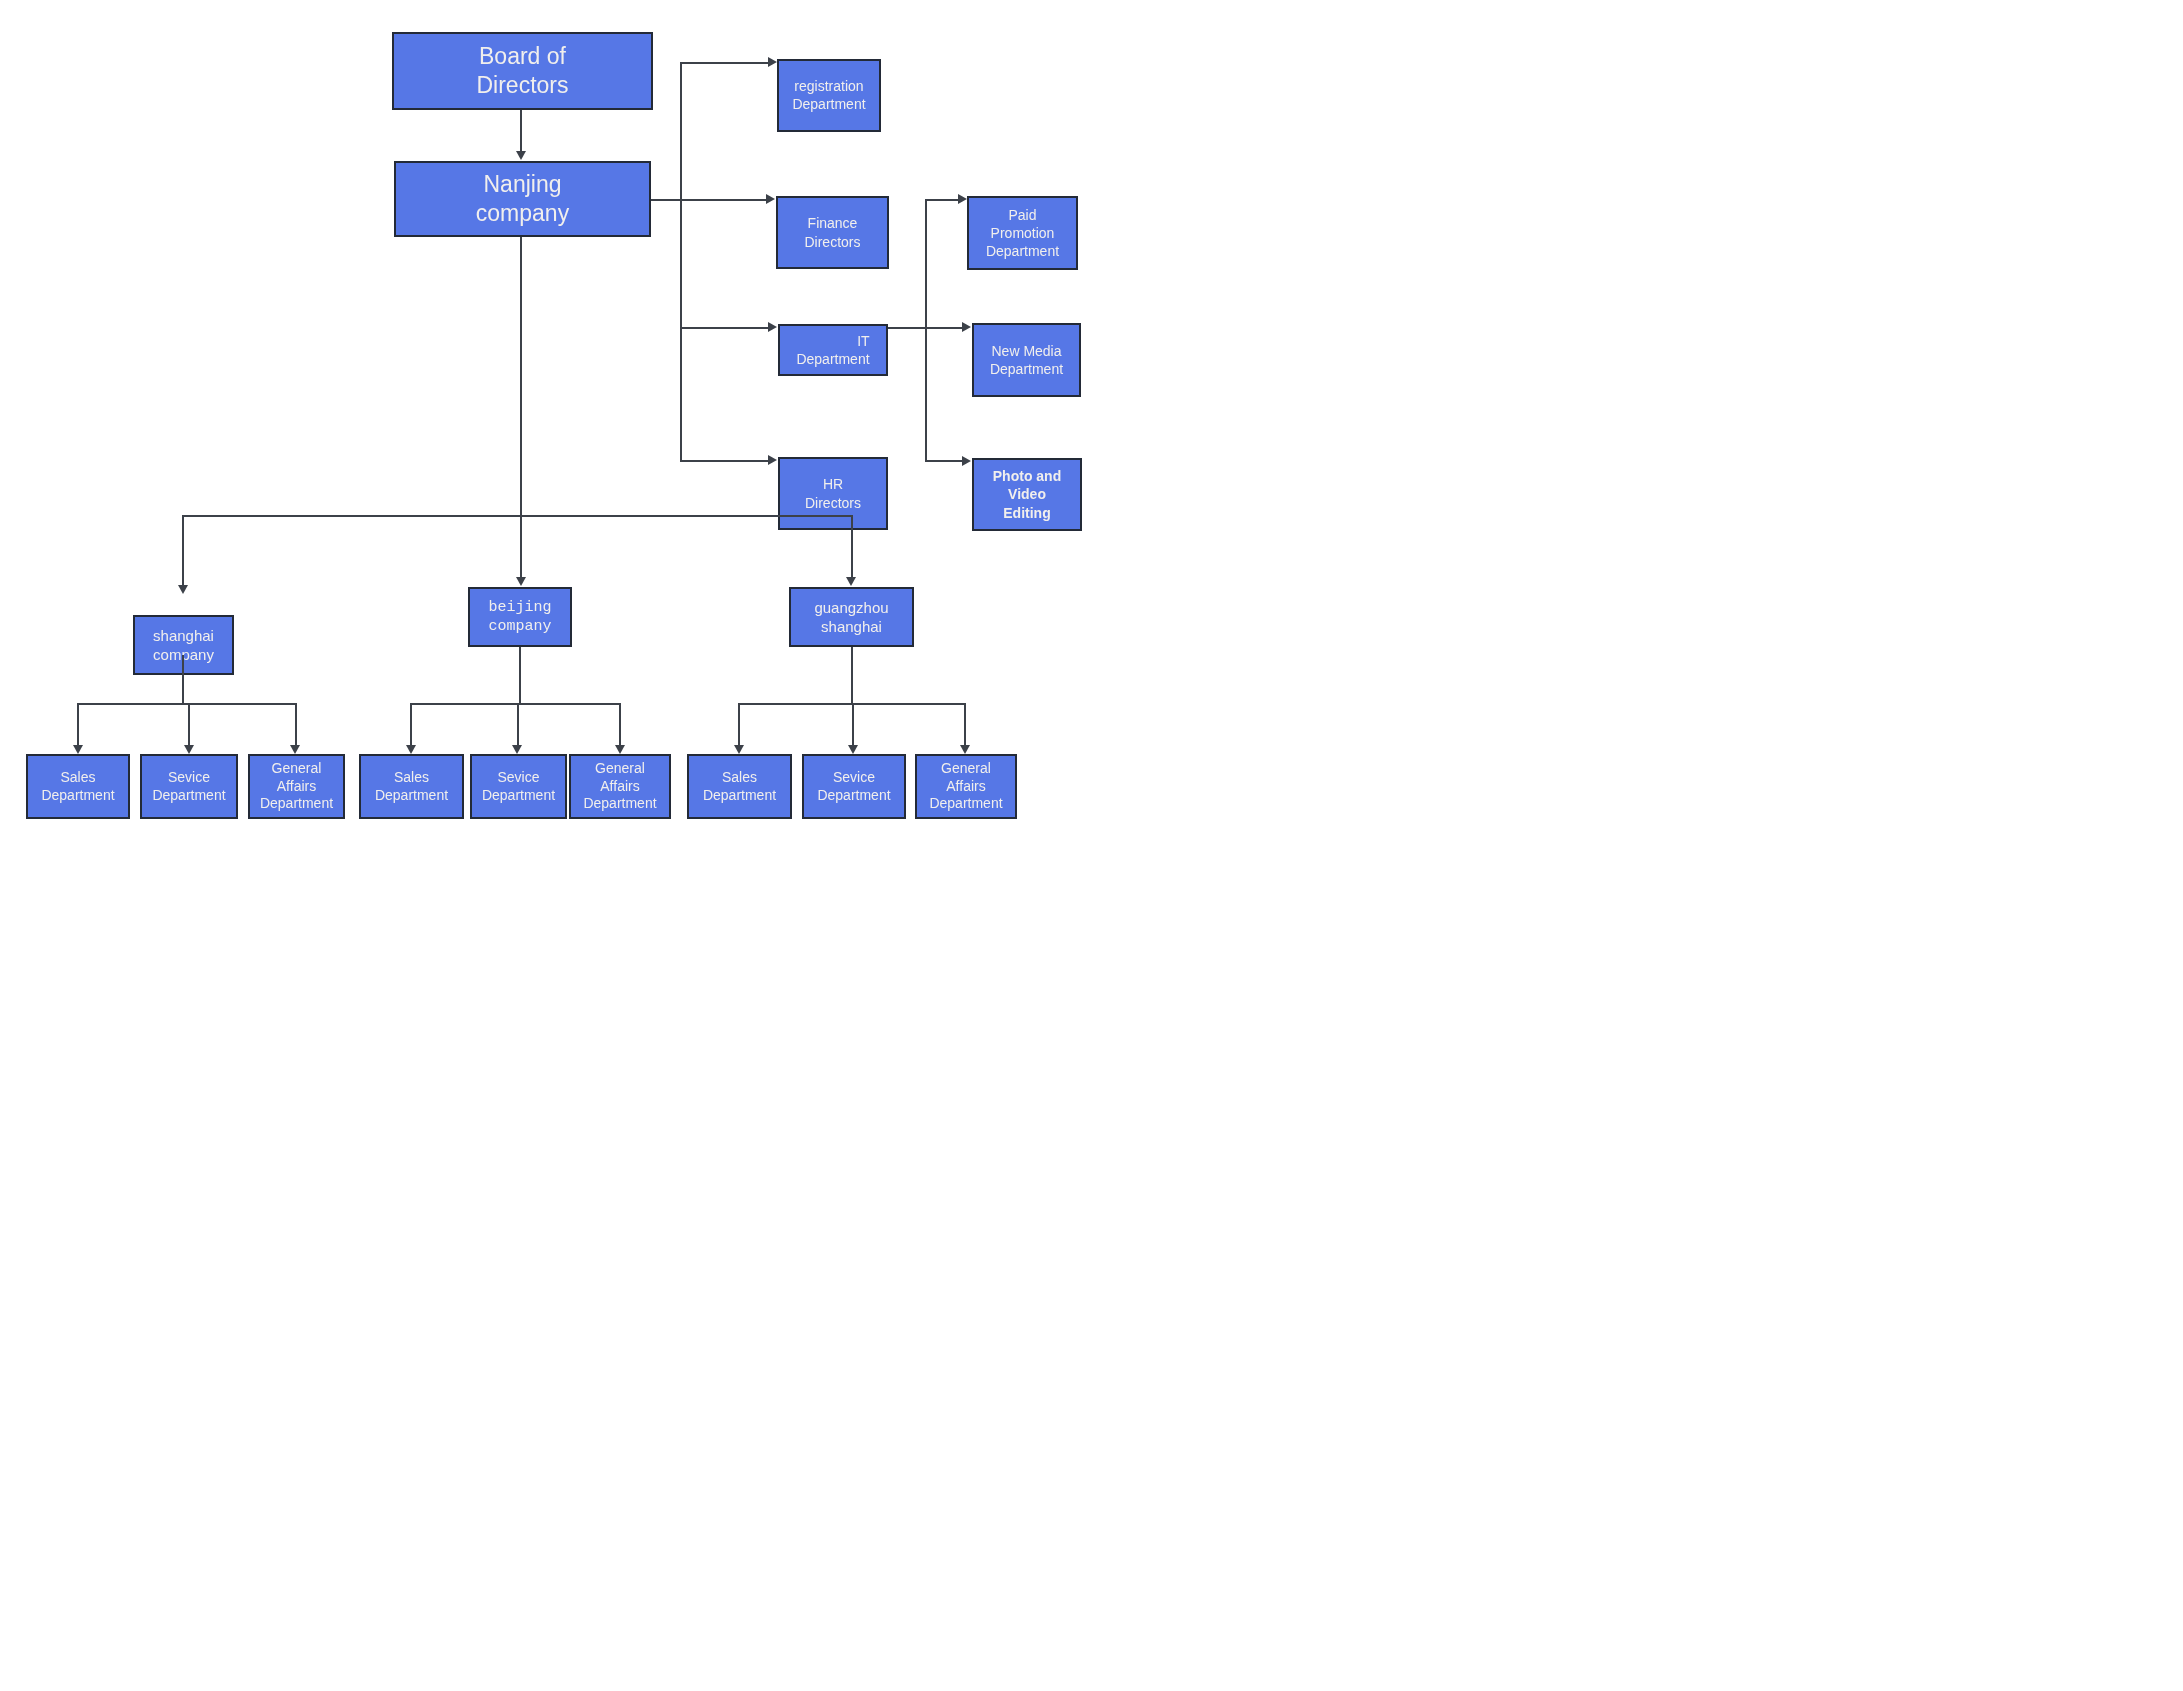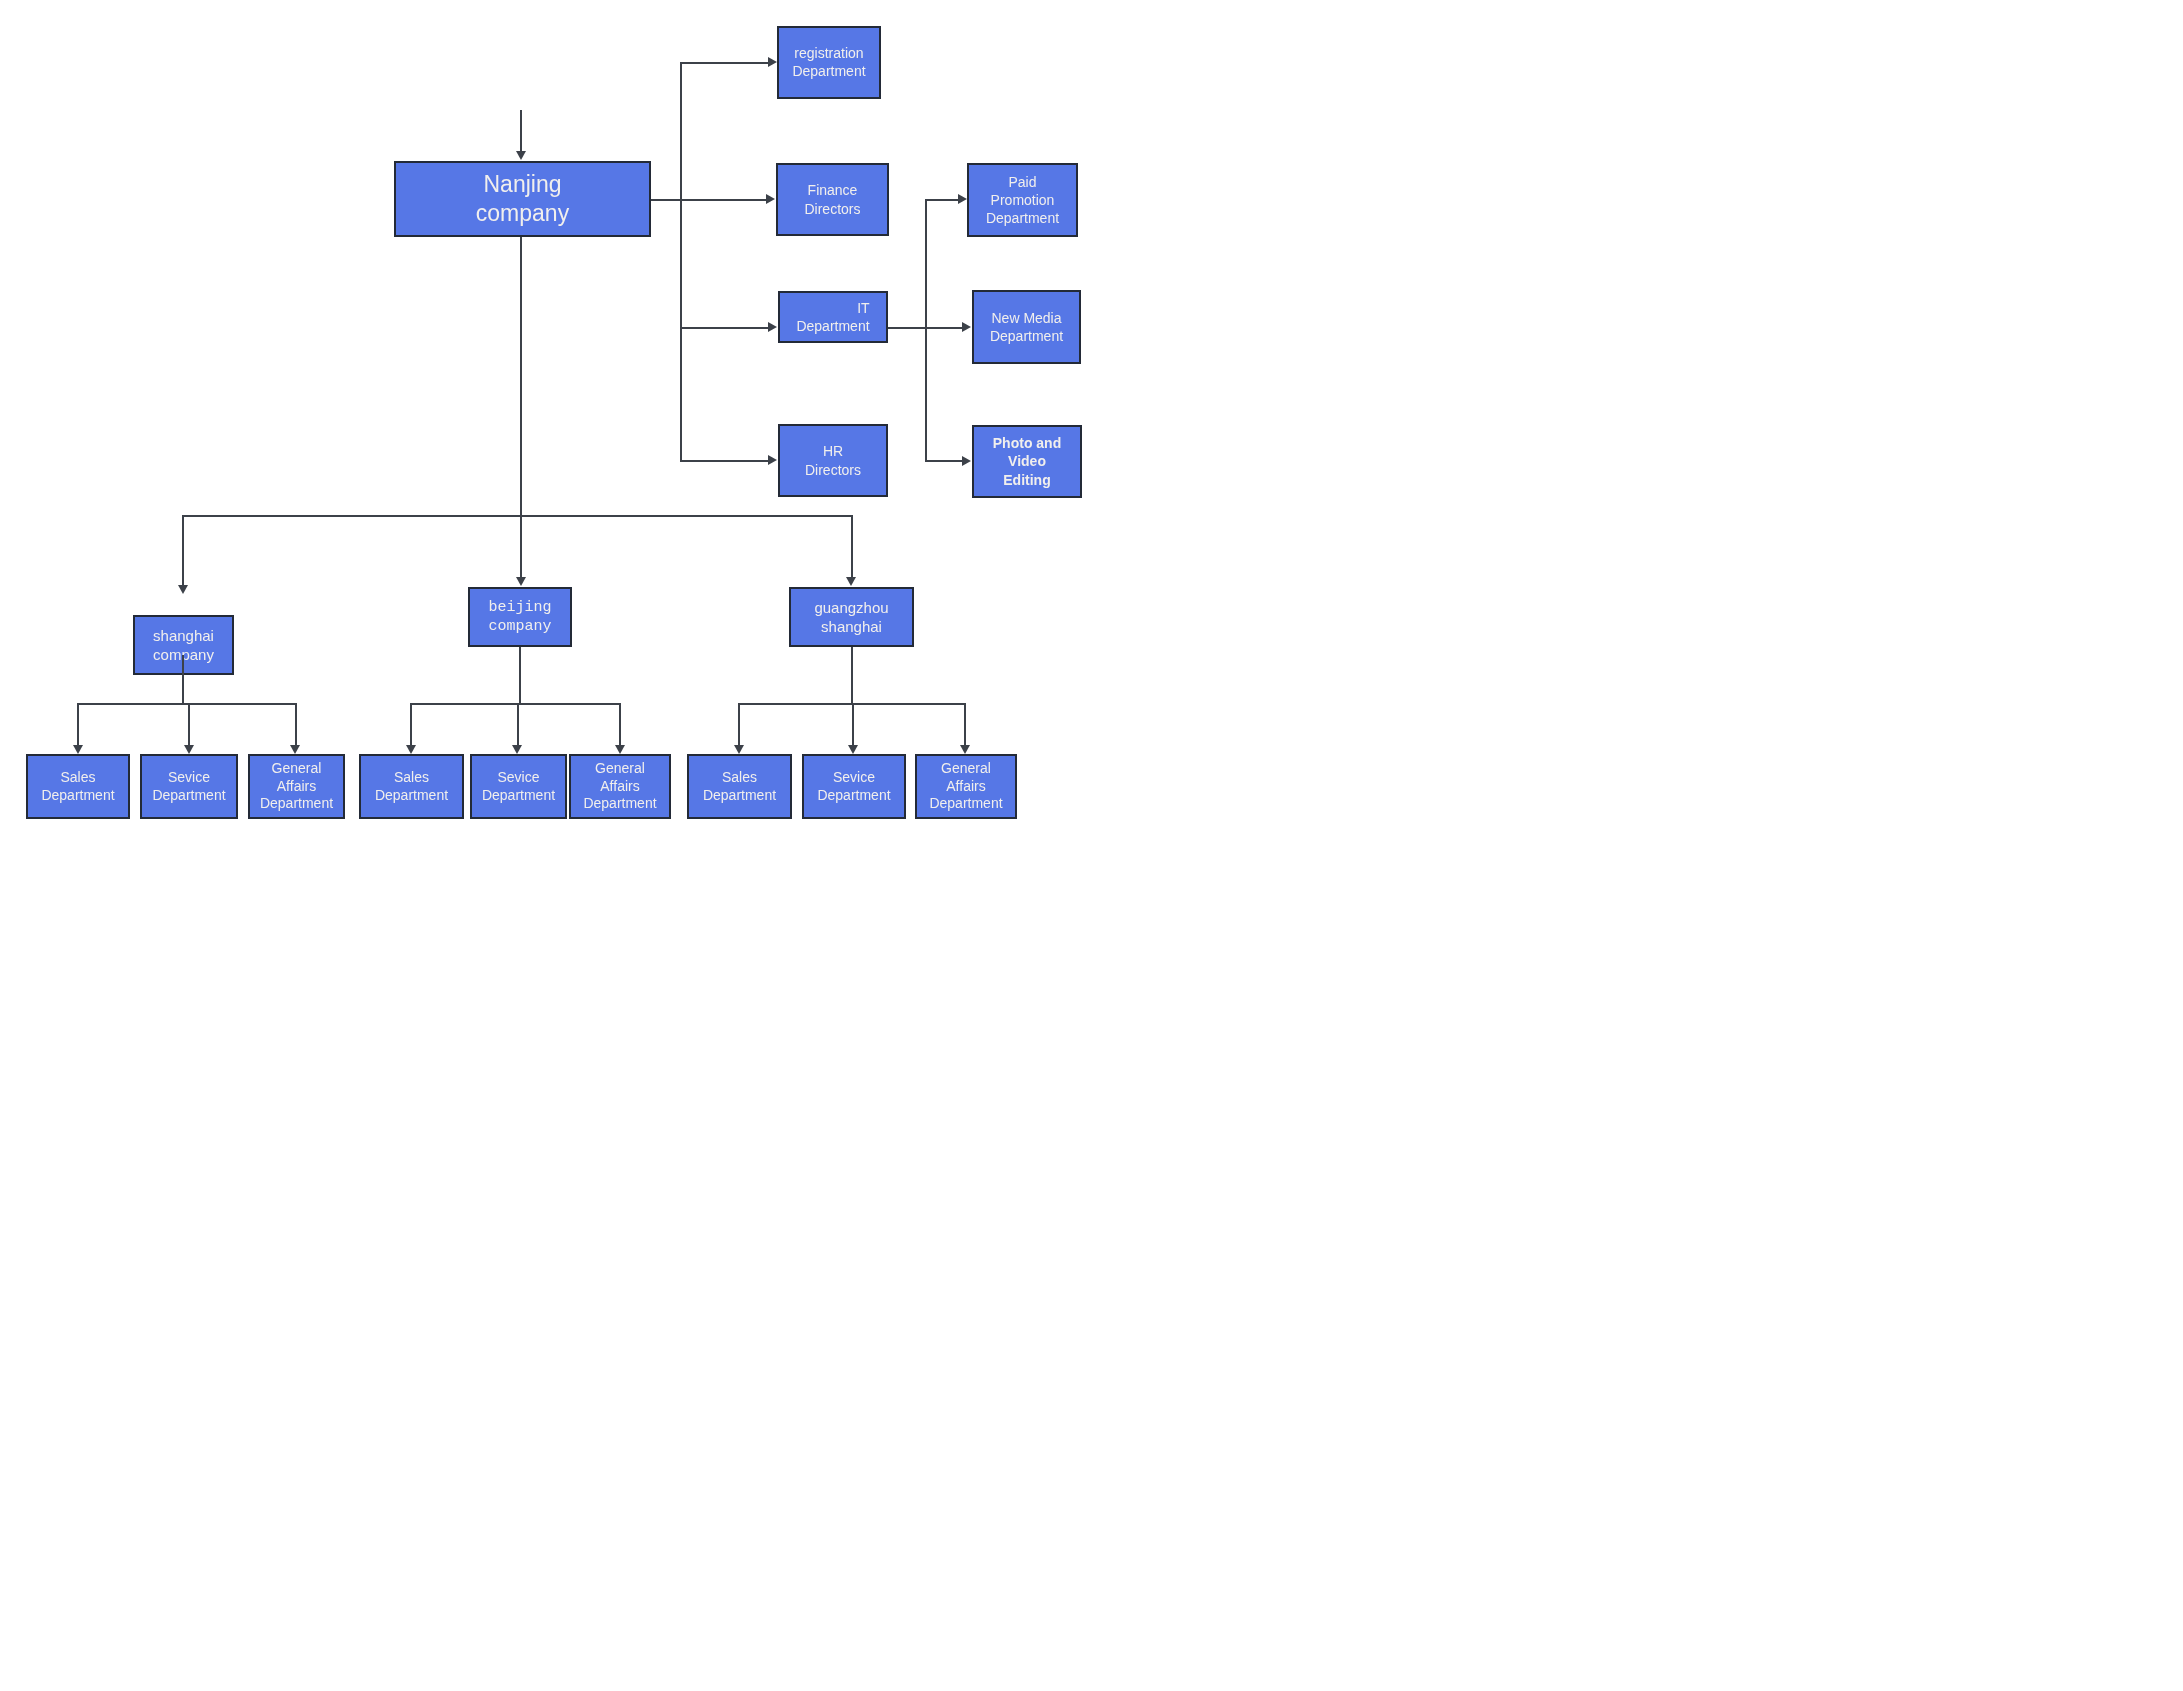--- a/index.html
+++ b/index.html
@@ -25,21 +25,21 @@
     border:2.8px solid var(--node-border);
     color:var(--text-color);
     display:flex;
     align-items:center;
     justify-content:center;
     text-align:center;
   }
   .node span{white-space:pre-line;display:block;}
   .fs-xl{font-size:23px;line-height:1.25;}
   .fs-md{font-size:15px;line-height:1.28;}
-  .fs-sm{font-size:14px;line-height:1.3;}
+  .fs-sm{font-size:14px;line-height:1.3;margin-top:33px;}
   .fs-xs{font-size:14px;line-height:1.28;}
   .hl,.vl{position:absolute;background:var(--line-color);}
   .hl{height:2.1px;}
   .vl{width:2.1px;}
   .ar,.ad{position:absolute;width:0;height:0;}
   
   .ar{border-top:5.5px solid transparent;border-bottom:5.5px solid transparent;border-left:9.7px solid var(--line-color);}
   
   .ad{border-left:5.5px solid transparent;border-right:5.5px solid transparent;border-top:9.7px solid var(--line-color);}
 
@@ -64,20 +64,24 @@
   .n-b-general{left:569px;top:754px;width:102px;height:65px;}
   .n-g-sales{left:687px;top:754px;width:105px;height:65px;}
   .n-g-service{left:802px;top:754px;width:104px;height:65px;}
   .n-g-general{left:915px;top:754px;width:102px;height:65px;}
 </style>
 </head>
 <body>
 
 <div id="canvas">
 
+  <div class="node n-board fs-xl">
+    <span>Board of
+Directors</span>
+  </div>
   <div class="node n-nanjing fs-xl">
     <span>Nanjing
 company</span>
   </div>
   <div class="node n-registration fs-sm">
     <span>registration
 Department</span>
   </div>
   <div class="node n-finance fs-sm">
     <span>Finance

